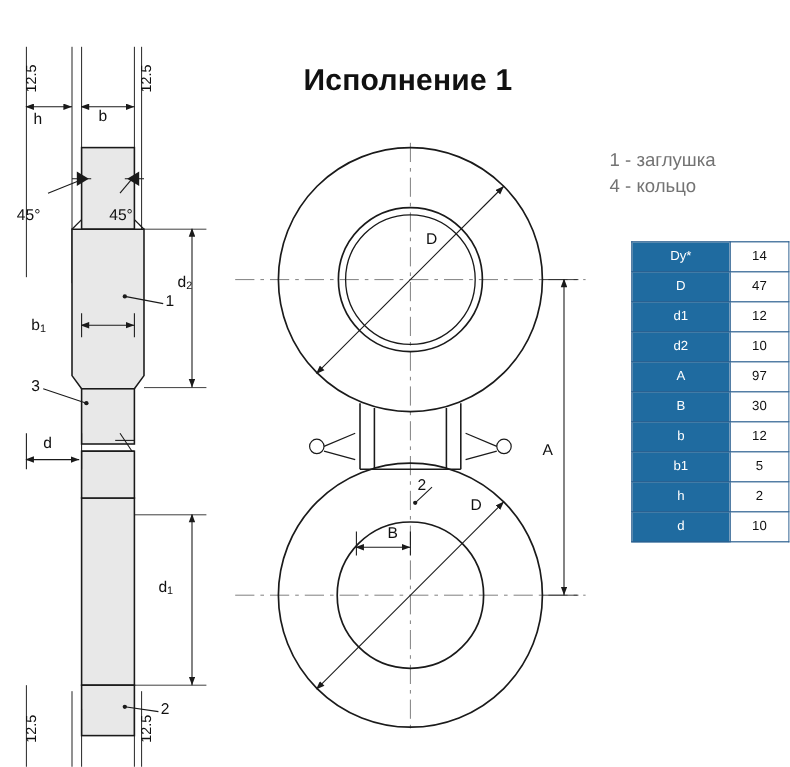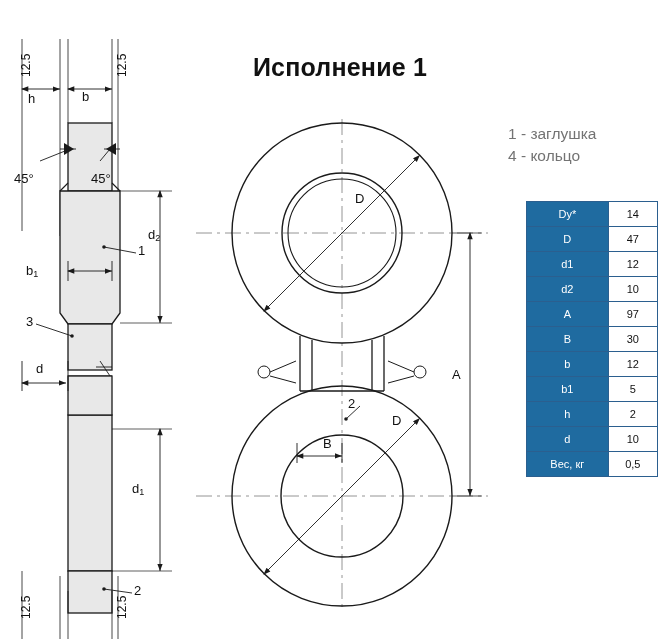--- a/index.html
+++ b/index.html
@@ -293,24 +293,20 @@
         <td class="value">5</td>
       </tr>
       <tr>
         <td class="label">h</td>
         <td class="value">2</td>
       </tr>
       <tr>
         <td class="label">d</td>
         <td class="value">10</td>
       </tr>
-      <tr>
-        <td class="label">Вес, кг</td>
-        <td class="value">0,5</td>
-      </tr>
     </tbody>
   </table>
 
   <div class="lbl rot small" style="left:19px; top:46px;">12.5</div>
   <div class="lbl rot small" style="left:115px; top:46px;">12.5</div>
   <div class="lbl" style="left:28px; top:60px;">h</div>
   <div class="lbl" style="left:82px; top:58px;">b</div>
 
   <div class="lbl" style="left:14px; top:140px;">45°</div>
   <div class="lbl" style="left:91px; top:140px;">45°</div>

